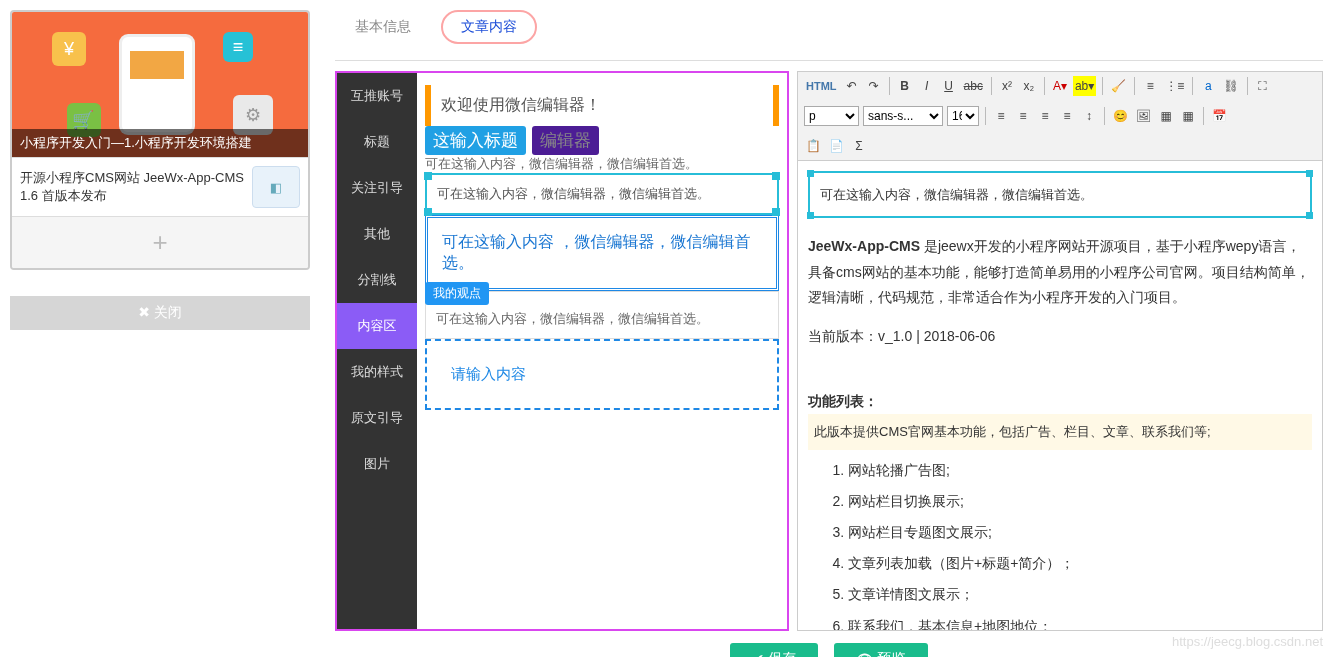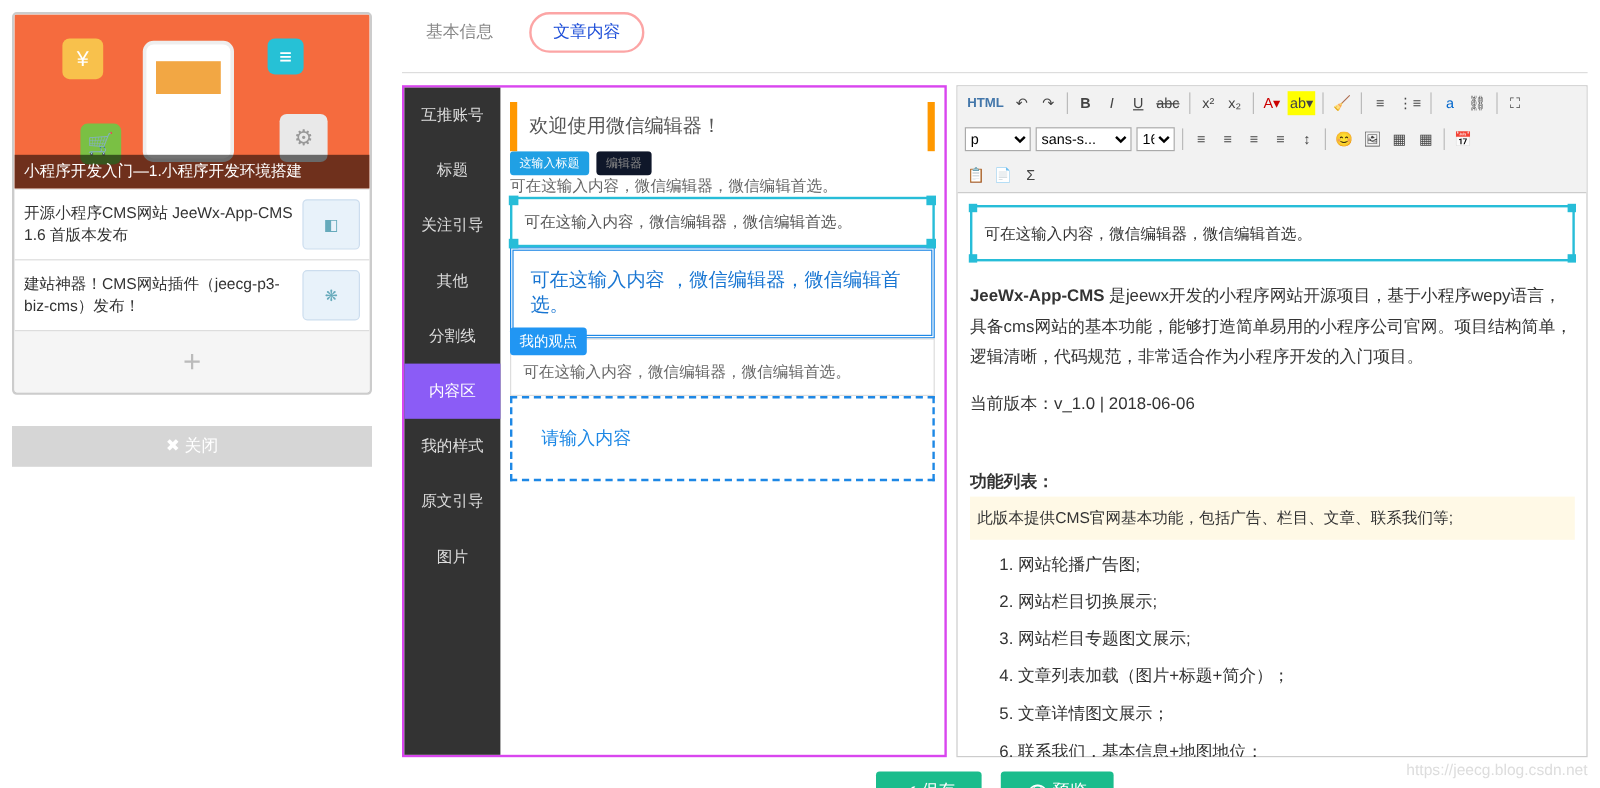--- a/index.html
+++ b/index.html
@@ -28,23 +28,23 @@
 .tab-act{padding:6px 18px;color:#1d4ed8;border:2px solid #fca5a5;border-radius:20px;cursor:pointer;font-size:14px;margin-left:10px}
 .editor-area{display:flex;gap:8px;margin-top:10px}
 .style-picker{display:flex;border:2px solid #d946ef;height:560px}
 .cat-nav{width:80px;background:#333;color:#ddd;font-size:13px}
 .cat-nav div{padding:14px 0;text-align:center;cursor:pointer}
 .cat-nav div.active{background:#8b5cf6;color:#fff}
 .tpl-list{width:370px;padding:12px 8px;overflow-y:auto;display:flex;flex-direction:column;}
 .tpl-head{background:#fff;border-left:6px solid #ff9800;padding:10px;font-size:16px;color:#555;position:relative}
 .tpl-head:after{content:"";position:absolute;right:0;top:0;bottom:0;width:6px;background:#ff9800}
 .tag-row{display:flex;gap:6px}
-.tag{font-size:10px;padding:3px 8px;border-radius:3px}
+.tag{font-size:17px;padding:3px 8px;border-radius:3px}
 .tag.blue{background:#20a0e4;color:#fff}
-.tag.gray{background:#0f172a;color:#888}
+.tag.gray{background:#4c1d95;color:#888}
 .tpl-box{border:2px solid #27bdd8;padding:10px;font-size:13px;color:#555;position:relative}
 .tpl-box .sq-tl{position:absolute;left:-3px;top:-3px;width:8px;height:8px;background:#27bdd8}
 .tpl-box .sq-tr{position:absolute;right:-3px;top:-3px;width:8px;height:8px;background:#27bdd8}
 .tpl-box .sq-bl{position:absolute;left:-3px;bottom:-3px;width:8px;height:8px;background:#27bdd8}
 .tpl-box .sq-br{position:absolute;right:-3px;bottom:-3px;width:8px;height:8px;background:#27bdd8}
 .tpl-text{font-size:13px;color:#666}
 .tpl-dbl{border:3px double #1e88e5;padding:14px;font-size:16px;color:#1976d2}
 .tpl-tag-top{position:relative;border:1px solid #ddd;padding:18px 10px 10px;font-size:13px;color:#666}
 .tpl-tag-top .toptag{position:absolute;left:-1px;top:-10px;background:#2196f3;color:#fff;font-size:12px;padding:3px 8px;border-radius:3px}
 .tpl-dashed{border:2px dashed #1e88e5;padding:24px;color:#1e88e5;font-size:15px}
@@ -78,24 +78,20 @@
           <div class="sq g3">🛒</div>
           <div class="sq g4">⚙</div>
           <div class="phone"></div>
         </div>
         <div class="hero-caption">小程序开发入门—1.小程序开发环境搭建</div>
       </div>
       <div class="list-item">
         <div class="txt">开源小程序CMS网站 JeeWx-App-CMS 1.6 首版本发布</div>
         <div class="thumb">◧</div>
       </div>
-      <div class="list-item">
-        <div class="txt">建站神器！CMS网站插件（jeecg-p3-biz-cms）发布！</div>
-        <div class="thumb">❋</div>
-      </div>
       <div class="add-row">+</div>
     </div>
     <button class="close-btn">
       <span>✖</span>
       <span>关闭</span>
     </button>
   </div>
 
   <div class="right-panel">
     <div class="tab-wrap" style="border-bottom:1px solid #ddd;padding-bottom:16px">

